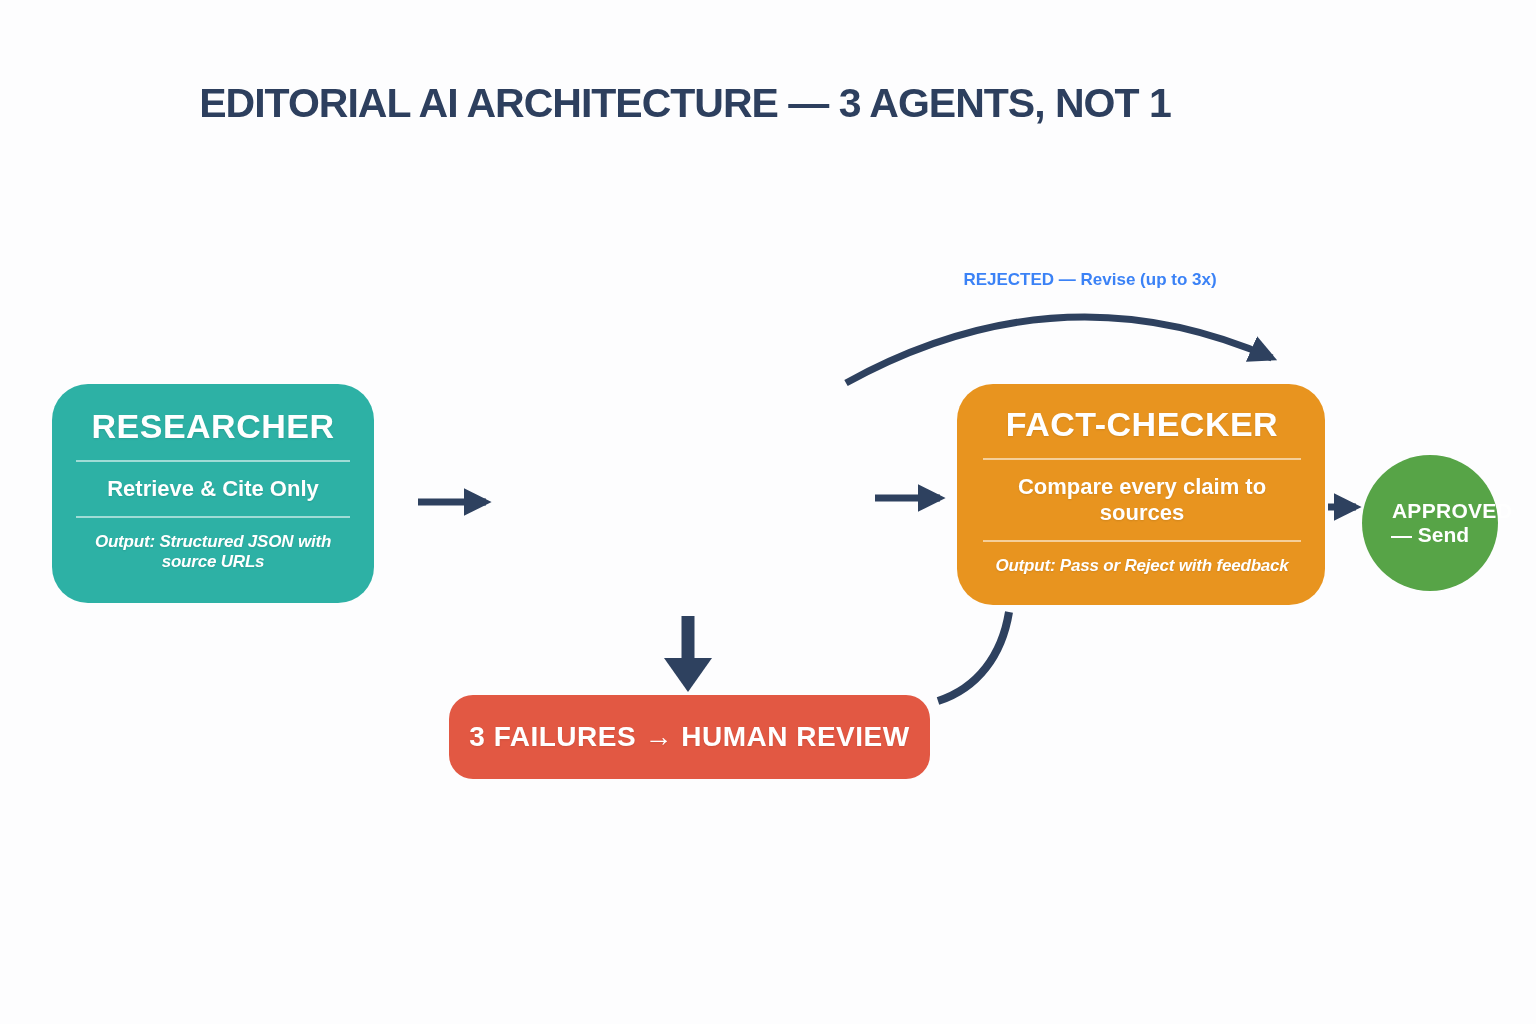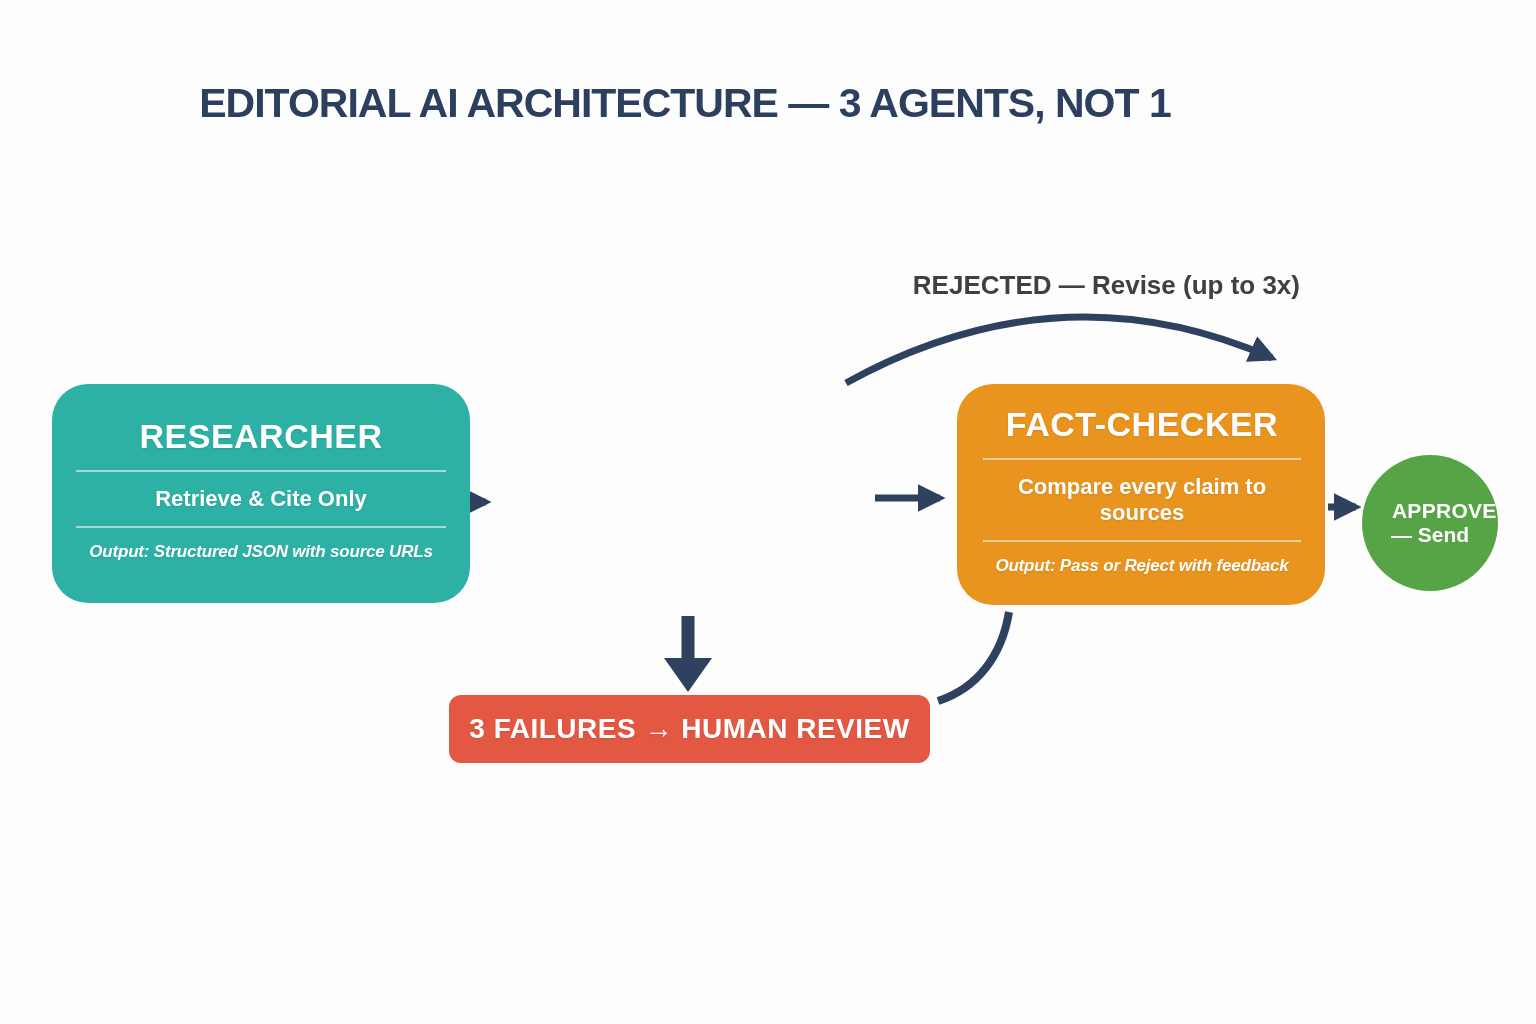--- a/index.html
+++ b/index.html
@@ -42,51 +42,51 @@
   .agent-box .agent-role{
     font-size:22px;font-weight:700;
     text-shadow:0 1px 2px rgba(0,0,0,0.10);
   }
   .agent-box .agent-output{
     font-size:17px;font-weight:700;font-style:italic;
     letter-spacing:-0.2px;
     text-shadow:0 1px 2px rgba(0,0,0,0.10);
   }
 
-  .box-researcher{left:52px;top:384px;width:418px;height:219px;background:#2db1a5;}
+  .box-researcher{left:52px;top:384px;width:322px;height:219px;background:#2db1a5;}
   .box-writer{left:502px;top:381px;width:359px;height:231px;background:#2e4a6e;}
   .box-fact-checker{left:957px;top:384px;width:368px;height:221px;background:#e8941f;padding-left:20px;}
 
   .approved-circle{
     position:absolute;left:1362px;top:455px;width:136px;height:136px;
     border-radius:50%;
     background:#57a447;
     color:#fff;
     display:flex;flex-direction:column;align-items:center;justify-content:center;
     text-align:center;
     font-weight:700;
   }
   .approved-circle .approved-line1{font-size:21px;letter-spacing:0.3px;margin-left:44px;}
   .approved-circle .approved-line2{font-size:21px;margin-top:0;}
 
   .failure-box{
-    position:absolute;left:449px;top:695px;width:481px;height:68px;
-    border-radius:12px;
+    position:absolute;left:449px;top:695px;width:481px;height:84px;
+    border-radius:24px;
     background:#e25843;
     color:#fff;
     display:flex;align-items:center;justify-content:center;
     font-size:28px;font-weight:700;letter-spacing:0.5px;
     text-shadow:0 1px 2px rgba(0,0,0,0.10);
   }
 
   .rejected-label{
     position:absolute;left:880px;top:270px;width:420px;
-    text-align:right;
-    font-size:26px;font-weight:700;
-    color:#404040;
+    text-align:center;
+    font-size:17px;font-weight:700;
+    color:#3b82f6;
   }
 
   svg.connectors{position:absolute;left:0;top:0;pointer-events:none;}
 </style>
 </head>
 <body>
 
 <div class="stage">
 
   <div class="diagram-title">EDITORIAL AI ARCHITECTURE — 3 AGENTS, NOT 1</div>

